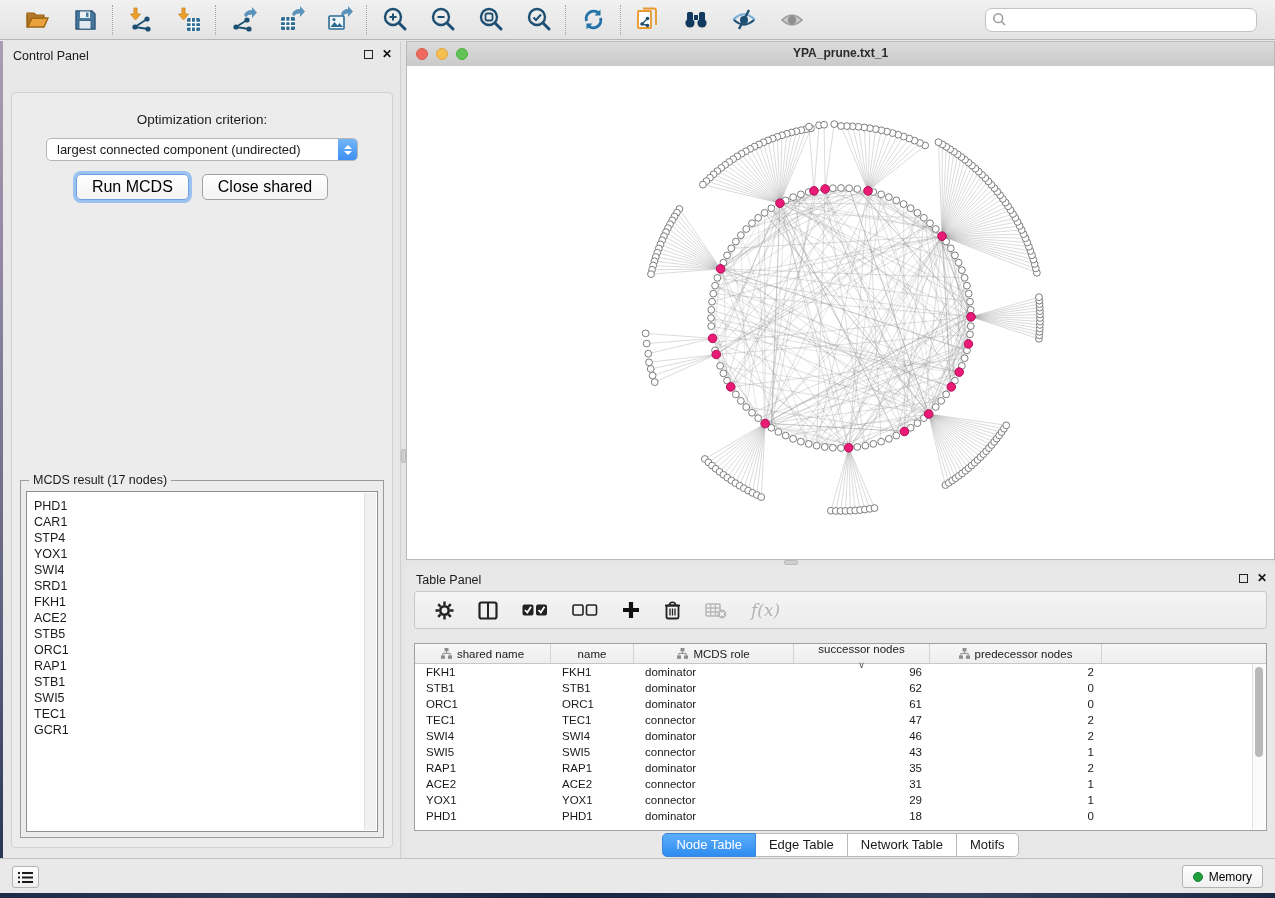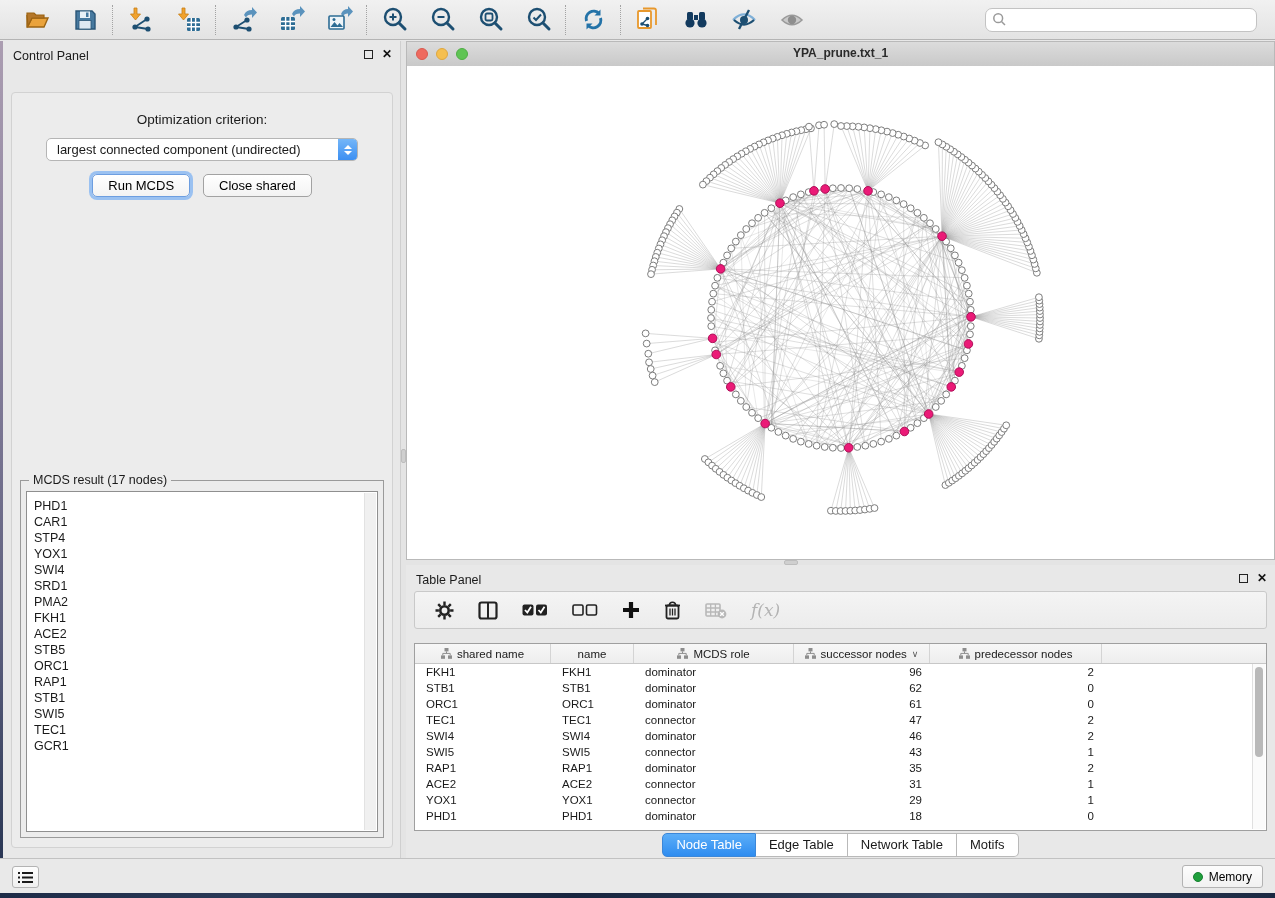--- a/index.html
+++ b/index.html
@@ -34,21 +34,21 @@
 
   .cp-tabs{position:absolute;left:0;right:0;top:31px;}
   .cp-content{position:absolute;left:8px;right:7px;top:51px;bottom:10px;background:#ececec;border:1px solid #d2d2d2;border-radius:4px;display:flex;flex-direction:column;align-items:center;}
   .opt-label{margin-top:19px;font-size:13.5px;}
   .dropdown{margin-top:11px;width:312px;height:23px;background:#fff;border:1px solid #b5b5b5;border-radius:5px;display:flex;align-items:center;box-sizing:border-box;cursor:pointer;}
   .dropdown .dd-text{flex:1;font-size:13px;padding-left:10px;white-space:nowrap;}
   .dd-stepper{width:19px;align-self:stretch;background:linear-gradient(#74b6f8,#3c8ff2);border-radius:0 4px 4px 0;display:flex;flex-direction:column;align-items:center;justify-content:center;gap:2px;}
   .dd-up{width:0;height:0;border-left:4px solid transparent;border-right:4px solid transparent;border-bottom:4px solid #fff;}
   .dd-down{width:0;height:0;border-left:4px solid transparent;border-right:4px solid transparent;border-top:4px solid #fff;}
   .btn-row{margin-top:13px;display:flex;gap:13px;}
-  .mac-btn{background:linear-gradient(#ffffff,#f3f3f3);border:1px solid #a2a2a2;border-radius:5px;font-size:13px;font-family:"Liberation Sans",sans-serif;padding:3px 15px;cursor:pointer;}
+  .mac-btn{background:linear-gradient(#ffffff,#f3f3f3);border:1px solid #a2a2a2;border-radius:5px;font-size:16px;font-family:"Liberation Sans",sans-serif;padding:3px 15px;cursor:pointer;}
   .mac-btn.focus{box-shadow:0 0 0 3px rgba(110,170,245,.65);border-color:#6d9ee0;}
   .cp-spacer{flex:1;}
   .result-fieldset{width:362px;height:356px;border:1px solid #9a9a9a;margin-bottom:9px;position:relative;background:#ececec;}
   .result-legend{position:absolute;top:-8px;left:8px;background:#ececec;padding:0 4px;font-size:12.5px;}
   .result-list{position:absolute;left:5px;right:5px;top:10px;bottom:5px;background:#fff;border:1px solid #8f8f8f;overflow:hidden;}
   .result-inner{padding:6px 0 0 7px;font-size:12.5px;line-height:16px;}
   .list-scroll{position:absolute;top:1px;bottom:1px;right:1px;width:11px;background:#f0f0f0;border-left:1px solid #e2e2e2;}
 
   
   .v-splitter{position:absolute;left:401px;top:41px;bottom:40px;width:5px;background:#e4e4e4;}
@@ -278,21 +278,20 @@
       <div class="result-fieldset">
         <div class="result-legend">MCDS result (17 nodes)</div>
         <div class="result-list">
           <div class="result-inner">
               <div>PHD1</div>
               <div>CAR1</div>
               <div>STP4</div>
               <div>YOX1</div>
               <div>SWI4</div>
               <div>SRD1</div>
-              <div>PMA2</div>
               <div>FKH1</div>
               <div>ACE2</div>
               <div>STB5</div>
               <div>ORC1</div>
               <div>RAP1</div>
               <div>STB1</div>
               <div>SWI5</div>
               <div>TEC1</div>
               <div>GCR1</div>
             </div>
@@ -1087,21 +1086,21 @@
           </div>
           <div class="th" style="width: 160px;">
             <svg width="11" height="11" viewBox="0 0 11 11">
               <rect x="3.5" y="0" width="4" height="3.4" fill="#8d8d8d"></rect>
               <path d="M5.5 3.4 v2 M1.8 5.4 h7.4 M1.8 5.4 v2 M9.2 5.4 v2" stroke="#8d8d8d" fill="none" stroke-width="1"></path>
               <rect x="0" y="7.4" width="4" height="3.4" fill="#8d8d8d"></rect>
               <rect x="7" y="7.4" width="4" height="3.4" fill="#8d8d8d"></rect>
             </svg>
             <span>MCDS role</span>
           </div>
-          <div class="th" style="width: 136px;">
+          <div class="th" style="width: 136px; flex-direction: column;">
             <svg width="11" height="11" viewBox="0 0 11 11">
               <rect x="3.5" y="0" width="4" height="3.4" fill="#8d8d8d"></rect>
               <path d="M5.5 3.4 v2 M1.8 5.4 h7.4 M1.8 5.4 v2 M9.2 5.4 v2" stroke="#8d8d8d" fill="none" stroke-width="1"></path>
               <rect x="0" y="7.4" width="4" height="3.4" fill="#8d8d8d"></rect>
               <rect x="7" y="7.4" width="4" height="3.4" fill="#8d8d8d"></rect>
             </svg>
             <span>successor nodes</span>
             <span style="font-size: 9px; color: rgb(85, 85, 85);">∨</span>
           </div>
           <div class="th" style="width: 172px;">

